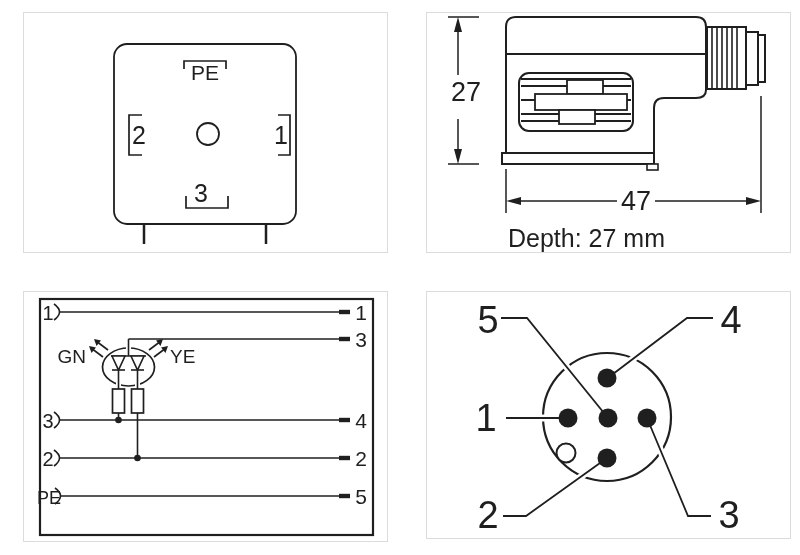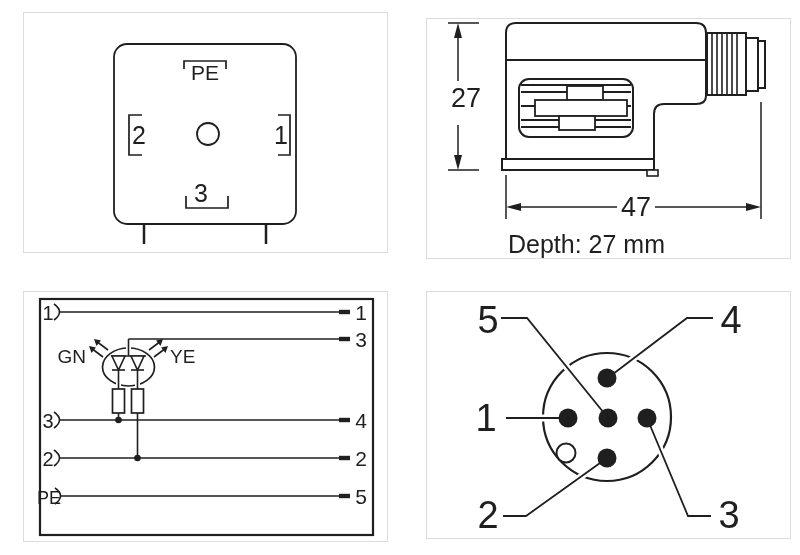--- a/index.html
+++ b/index.html
@@ -1,19 +1,19 @@
 <!DOCTYPE html>
 <html><head>
 <meta charset="utf-8">
 <style>
   html,body{margin:0;padding:0;background:#ffffff;}
   body{width:800px;height:555px;position:relative;font-family:"Liberation Sans",sans-serif;}
   .panel{position:absolute;background:#ffffff;border:1px solid #dcdcdc;box-sizing:border-box;}
   #panel-valve-face{left:23px;top:12px;width:365px;height:241px;}
-  #panel-side-view{left:426px;top:18px;width:365px;height:241px;}
+  #panel-side-view{left:426px;top:12px;width:365px;height:241px;}
   #panel-wiring{left:23px;top:291px;width:365px;height:251px;}
   #panel-m12-face{left:426px;top:291px;width:365px;height:248px;}
   svg{display:block;width:100%;height:100%;}
   svg text{font-family:"Liberation Sans",sans-serif;fill:#1f1f1f;}
   .ln{stroke:#1f1f1f;fill:none;}
   .fillk{fill:#1f1f1f;stroke:none;}
   .wh{stroke:#ffffff;fill:none;}
   .whf{fill:#ffffff;stroke:#1f1f1f;}
 </style>
 </head>

